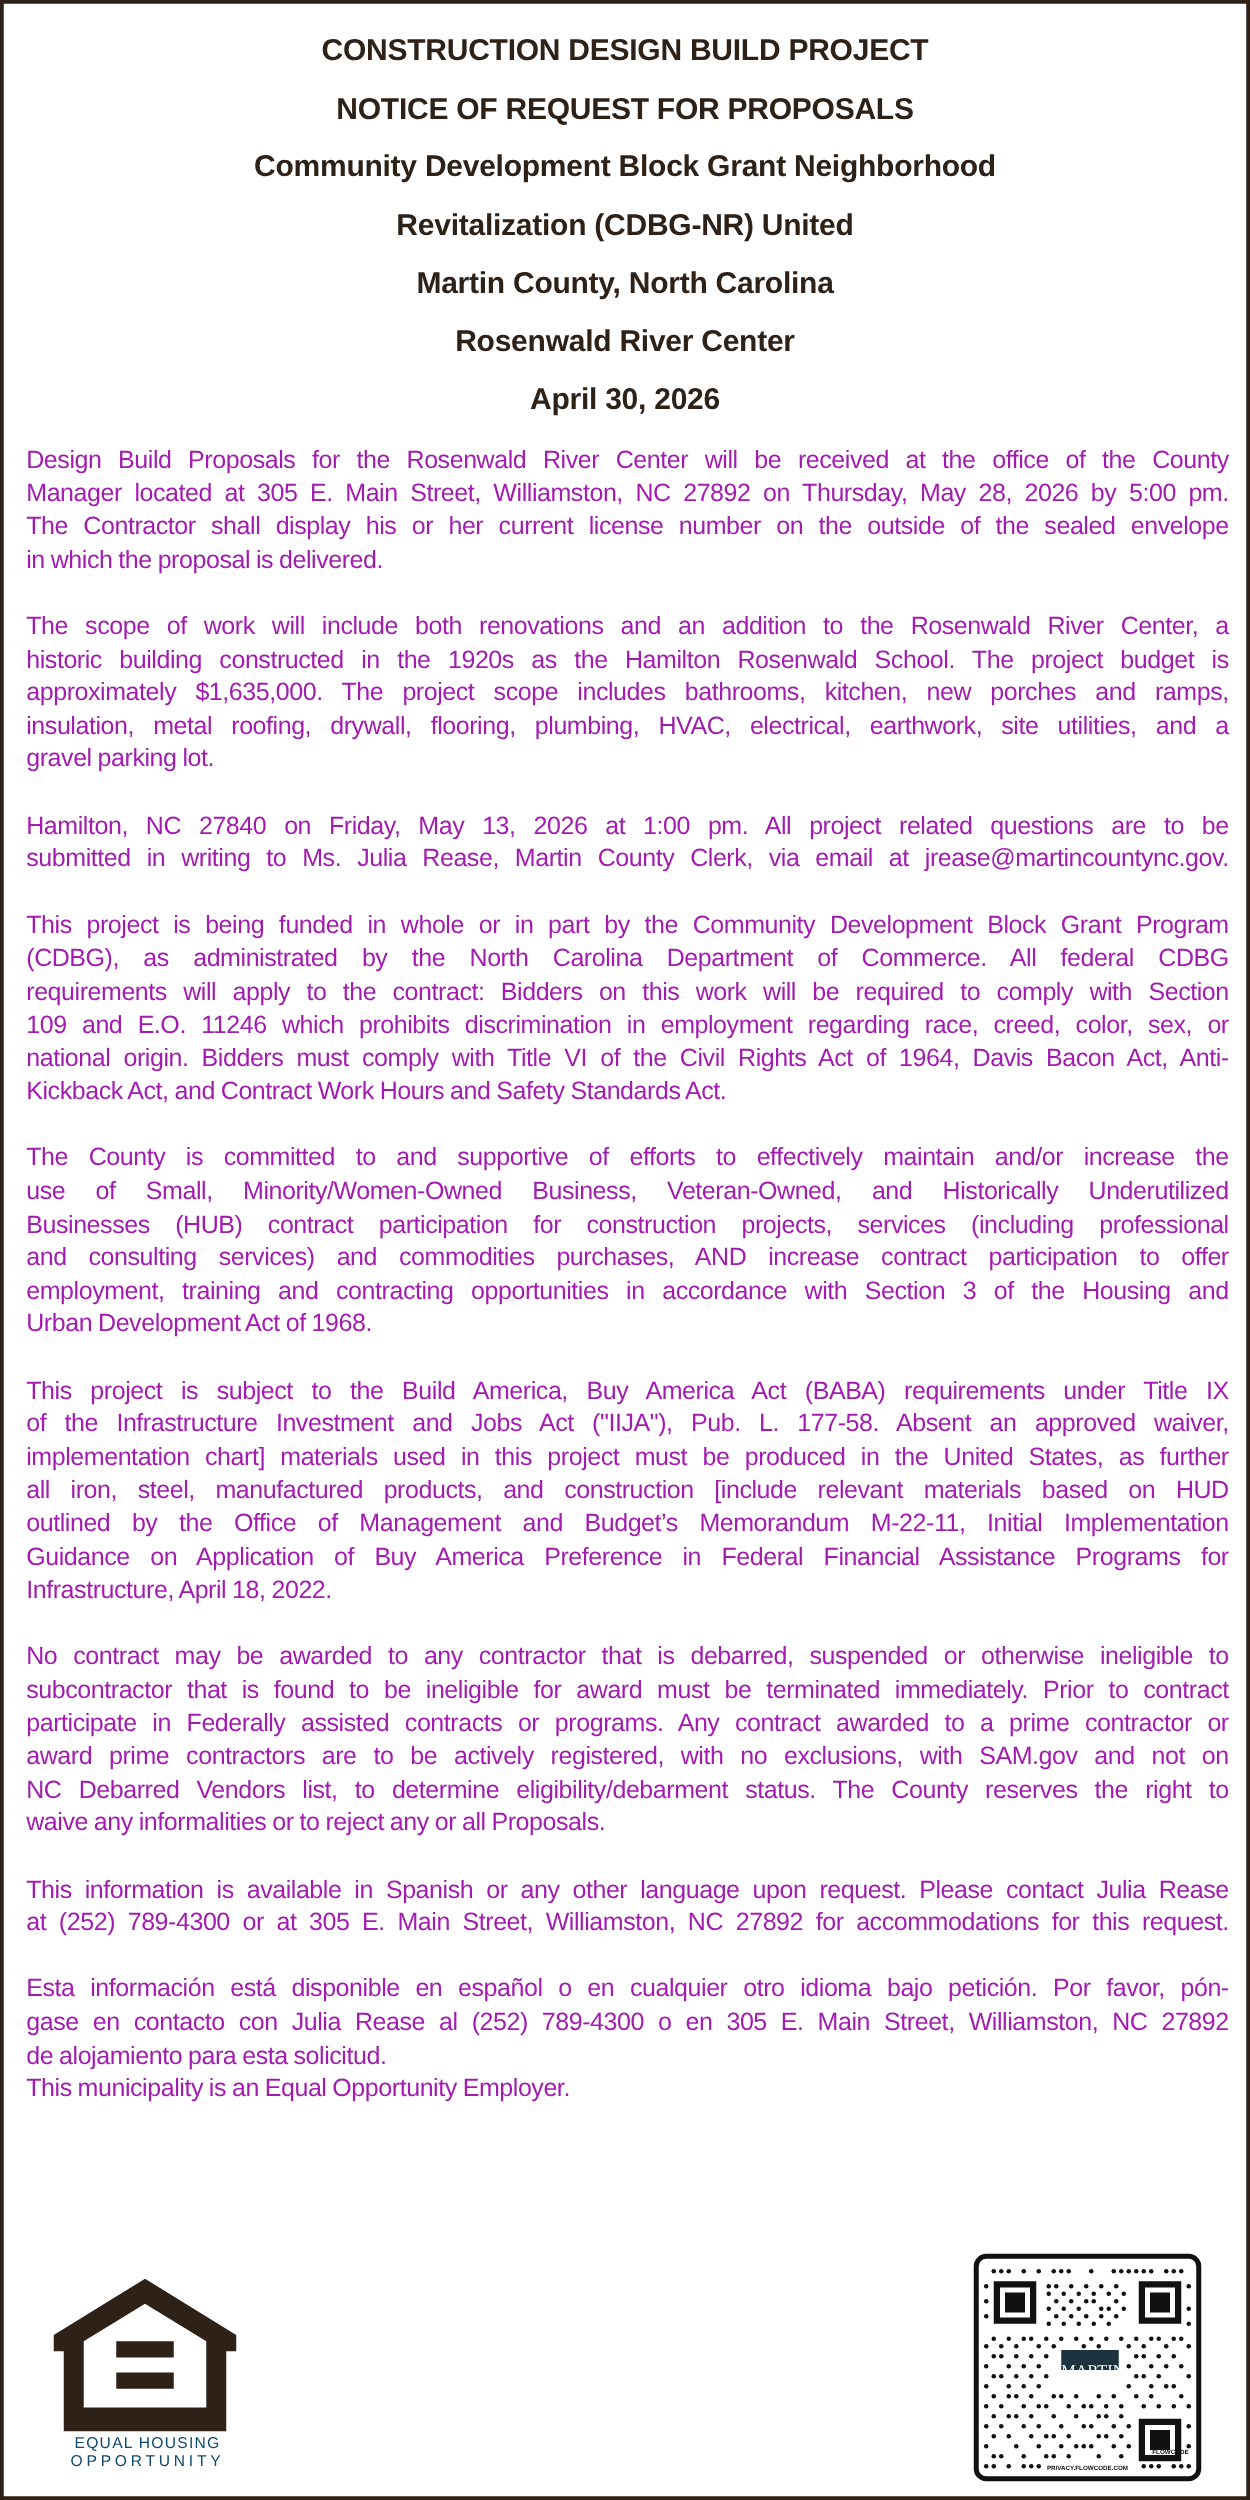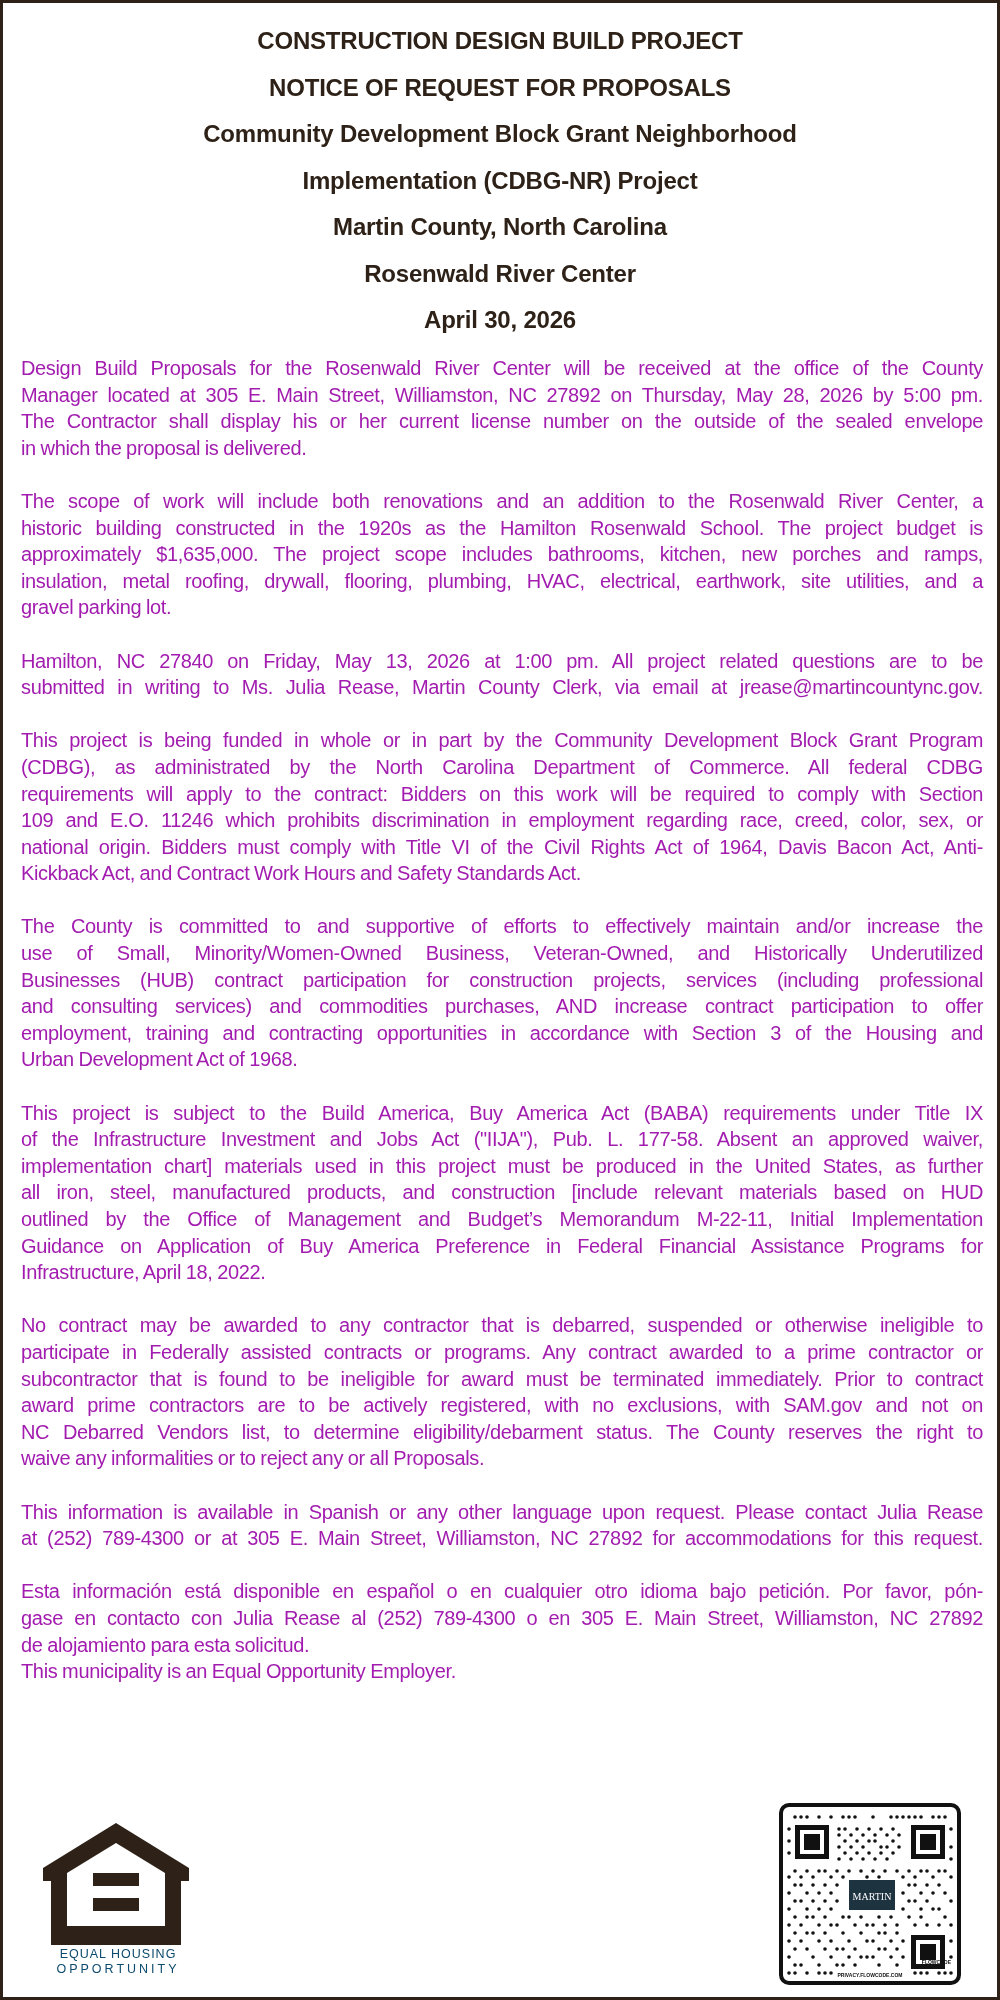--- a/index.html
+++ b/index.html
@@ -50,23 +50,23 @@
     font-family: "Liberation Sans", sans-serif; font-weight: normal;
     font-size: 12.5px; line-height: 15px; color: #0c4a6e;
     text-align: center; letter-spacing: 1px;
   }
   .qr {
     position: absolute; left: 776px; top: 1800px; width: 182px; height: 182px;
     box-sizing: border-box; border: 4px solid #111; border-radius: 10px; background: #fff;
   }
   .qr svg { position: absolute; left: 0; top: 0; }
   .qr-logo {
-    position: absolute; left: 66px; top: 73px; width: 46px; height: 30px;
+    position: absolute; left: 66px; top: 73px; width: 46px; height: 16px;
     background: #1d3340; color: #fff;
-    font-family: "Liberation Serif", serif; font-size: 10px; text-align: center;
+    font-family: "Liberation Serif", serif; font-size: 13px; text-align: center;
     line-height: 9px; padding-top: 12px; box-sizing: border-box;
   }
   .qr-brand {
     position: absolute; right: 6px; bottom: 16px;
     font-family: "Liberation Sans", sans-serif; font-weight: bold;
     font-size: 5px; color: #111;
   }
   .qr-privacy {
     position: absolute; left: 0; width: 100%; bottom: 3px; text-align: center;
     font-family: "Liberation Sans", sans-serif; font-weight: bold;
@@ -75,21 +75,21 @@
 </style>
 </head>
 <body>
 
 <div class="page">
 
   <div class="titles">
     <div class="t">CONSTRUCTION DESIGN BUILD PROJECT</div>
     <div class="t">NOTICE OF REQUEST FOR PROPOSALS</div>
     <div class="t">Community Development Block Grant Neighborhood</div>
-    <div class="t">Implementation (CDBG-NR) Project</div>
+    <div class="t">Revitalization (CDBG-NR) United</div>
     <div class="t">Martin County, North Carolina</div>
     <div class="t">Rosenwald River Center</div>
     <div class="t">April 30, 2026</div>
   </div>
 
   <div class="body">
 
     <div class="para">
       <span class="line">Design Build Proposals for the Rosenwald River Center will be received at the office of the County</span>
       <span class="line">Manager located at 305 E. Main Street, Williamston, NC 27892 on Thursday, May 28, 2026 by 5:00 pm.</span>
@@ -133,22 +133,22 @@
       <span class="line">of the Infrastructure Investment and Jobs Act ("IIJA"), Pub. L. 177-58.  Absent an approved waiver,</span>
       <span class="line">implementation chart] materials used in this project must be produced in the United States, as further</span>
       <span class="line">all iron, steel, manufactured products, and construction [include relevant materials based on HUD</span>
       <span class="line">outlined by the Office of Management and Budget’s Memorandum M-22-11, Initial Implementation</span>
       <span class="line">Guidance on Application of Buy America Preference in Federal Financial Assistance Programs for</span>
       <span class="line last">Infrastructure, April 18, 2022.</span>
     </div>
 
     <div class="para">
       <span class="line">No contract may be awarded to any contractor that is debarred, suspended or otherwise ineligible to</span>
+      <span class="line">subcontractor that is found to be ineligible for award must be terminated immediately.  Prior to contract</span>
       <span class="line">participate in Federally assisted contracts or programs.  Any contract awarded to a prime contractor or</span>
-      <span class="line">subcontractor that is found to be ineligible for award must be terminated immediately.  Prior to contract</span>
       <span class="line">award prime contractors are to be actively registered, with no exclusions, with SAM.gov and not on</span>
       <span class="line">NC Debarred Vendors list, to determine eligibility/debarment status.  The County reserves the right to</span>
       <span class="line last">waive any informalities or to reject any or all Proposals.</span>
     </div>
 
     <div class="para">
       <span class="line">This information is available in Spanish or any other language upon request. Please contact Julia Rease</span>
       <span class="line">at (252) 789-4300 or at 305 E. Main Street, Williamston, NC 27892 for accommodations for this request.</span>
     </div>
 

